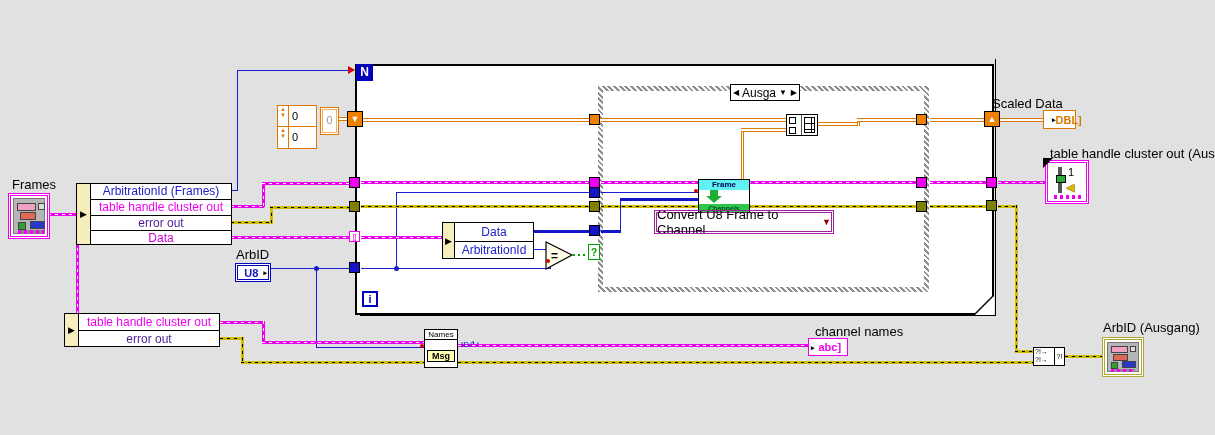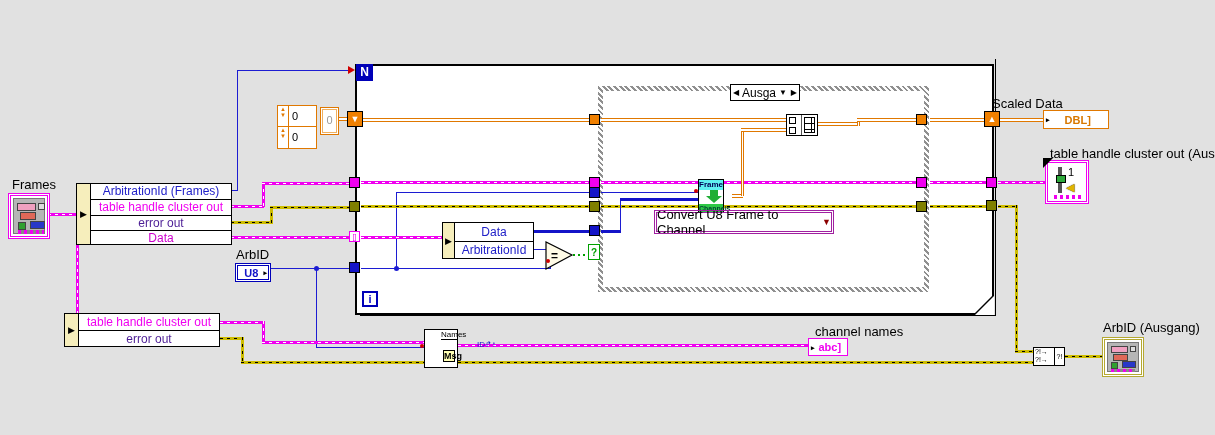--- a/index.html
+++ b/index.html
@@ -53,30 +53,30 @@
   .ubrow:last-child{border-bottom:none;}
   .c-blue{color:#2020c8;} .c-pink{color:#f000f0;} .c-olv{color:#4c1d95;} .c-vio{color:#cc00cc;}
   
   .term{position:absolute;border:1px solid;background:#fff;box-sizing:border-box;display:flex;
         align-items:center;font-weight:bold;}
   .term .arr{font-size:7px;color:#000;line-height:1;}
   
   .ring{position:absolute;left:656px;top:212px;width:176px;height:20px;background:#fff;
         border:1px solid #a020a0;outline:1px solid #a020a0;outline-offset:1px;display:flex;
         align-items:center;justify-content:center;font-size:13px;color:#000;box-sizing:border-box;}
-  .frameNode{position:absolute;left:698px;top:179px;width:26px;height:35px;border:1px solid #000;
+  .frameNode{position:absolute;left:698px;top:179px;width:52px;height:35px;border:1px solid #000;
         box-sizing:border-box;background:#fff;font-weight:bold;}
   .fn-top{height:10px;background:#5ff2f2;font-size:8px;text-align:center;line-height:10px;color:#005;}
   .fn-bot{height:9px;background:#2ec846;font-size:7px;text-align:center;line-height:9px;color:#043;}
   .fn-mid{height:14px;position:relative;}
   .garrow{position:absolute;left:11px;top:0;width:8px;height:6px;background:#1fae35;}
   .garrow::after{content:"";position:absolute;left:-4px;top:6px;border-left:8px solid transparent;
         border-right:8px solid transparent;border-top:7px solid #1fae35;}
   .namesNode{position:absolute;left:424px;top:329px;width:34px;height:39px;border:1px solid #000;
-        background:#fff;box-sizing:border-box;font-size:8px;text-align:center;padding-left:16px;}
+        background:#fff;box-sizing:border-box;font-size:8px;text-align:center;}
   .msgbox{margin:1px 2px;border:1px solid #000;background:#ffffb4;font-weight:bold;font-size:9px;}
   .mergeNode{position:absolute;left:1033px;top:347px;width:32px;height:19px;border:1px solid #000;
         background:#fff;box-sizing:border-box;display:flex;font-size:7px;line-height:1.1;}
   .mg-l{width:19px;border-right:1px solid #000;padding-left:1px;}
   .mg-r{flex:1;display:flex;align-items:center;justify-content:center;}
   .baNode{position:absolute;left:786px;top:114px;width:32px;height:22px;border:1px solid #000;
         background:#fff;box-sizing:border-box;display:flex;}
   .ba-l{width:14px;border-right:1px solid #555;display:flex;flex-direction:column;justify-content:space-around;}
   .ba-sq{width:5px;height:5px;border:1px solid #000;margin-left:2px;}
   .ba-grid{flex:1;margin:2px;border:1px solid #000;
@@ -316,21 +316,21 @@
 
   <div class="mergeNode">
     <div class="mg-l">
       <div>?!→</div>
       <div>?!→</div>
     </div>
     <div class="mg-r">?!</div>
   </div>
 
   <div class="lbl" style="left:992px;top:96px;">Scaled Data</div>
-  <div class="term" style="left:1043px;top:110px;width:66px;height:19px;border-color:#e07800;padding:0 2px;justify-content:center;">
+  <div class="term" style="left:1043px;top:110px;width:33px;height:19px;border-color:#e07800;padding:0 8px;">
     <span class="arr">▸</span>
     <span style="color:#d87800;font-size:11px;flex:1;text-align:center;">DBL]</span>
   </div>
 
   <div class="lbl" style="left:1050px;top:146px;width:165px;overflow:hidden;">table handle cluster out (Ausga</div>
   <div class="bigicon" style="left:1045px;top:160px;width:44px;height:44px;border:1px solid #f000f0;box-shadow:inset 0 0 0 1px #fff,inset 0 0 0 2px #f000f0;">
     <div class="cornerTri" style="left:-3px;top:-3px;"></div>
     <div class="r" style="left:12px;top:6px;width:4px;height:26px;background:#555;"></div>
     <div class="r" style="left:10px;top:14px;width:8px;height:6px;background:#2faa3c;border:1px solid #000;"></div>
     <div class="r" style="left:22px;top:5px;font-size:11px;">1</div>

